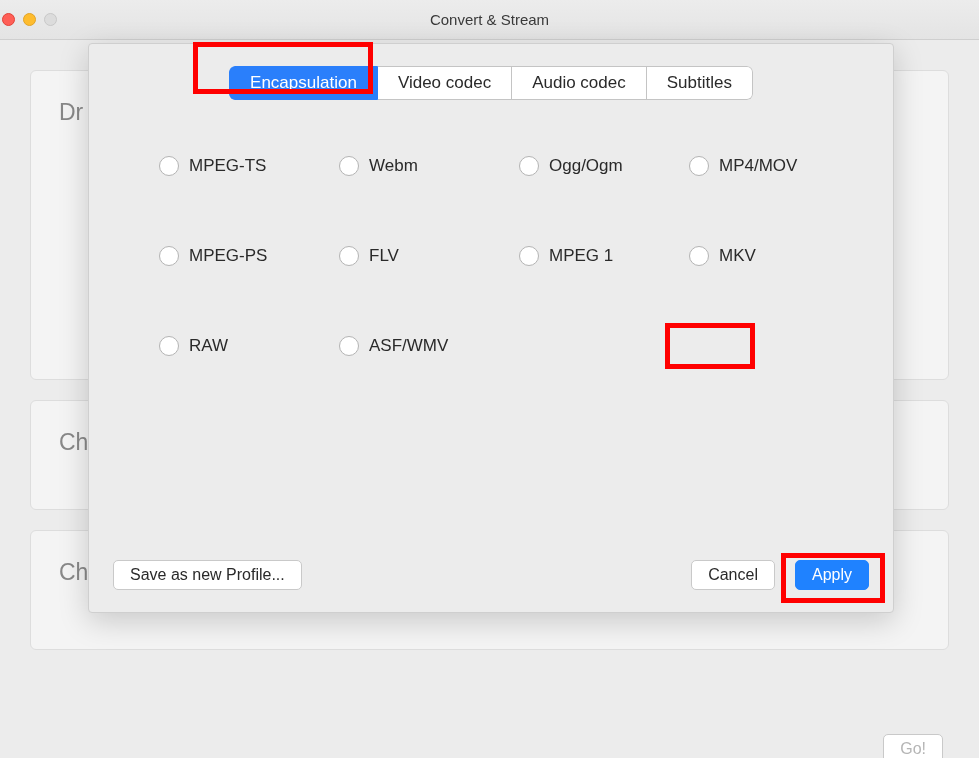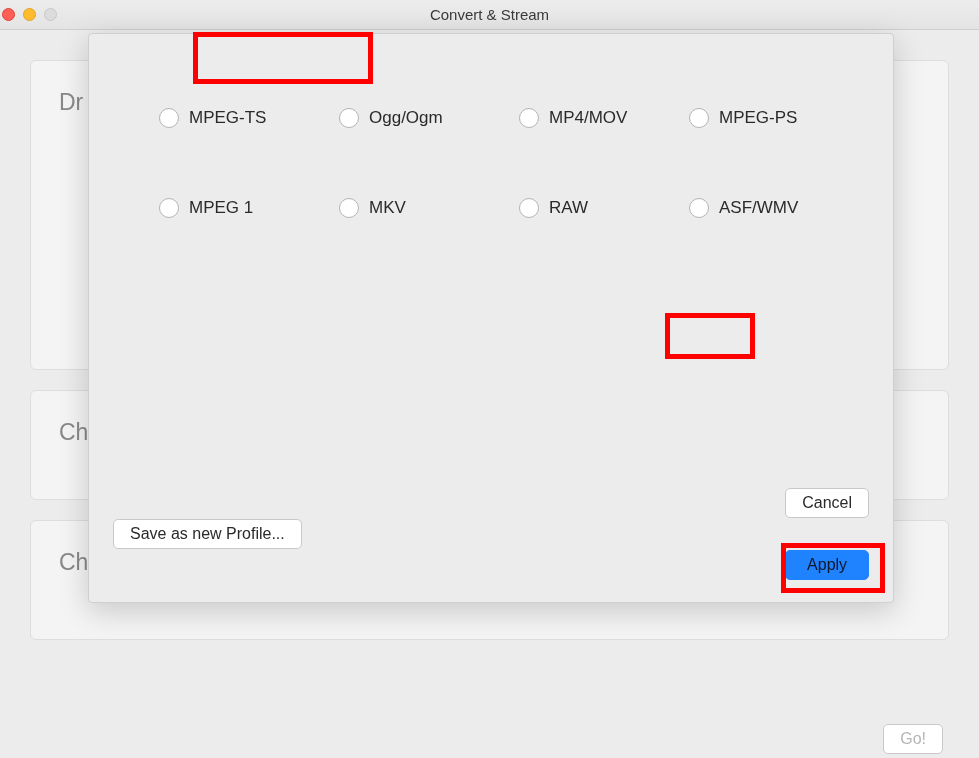--- a/index.html
+++ b/index.html
@@ -6,21 +6,21 @@
   body {
     font-family: -apple-system, BlinkMacSystemFont, "Helvetica Neue", Arial, sans-serif;
     background: #fff;
     width: 979px;
     height: 758px;
     overflow: hidden;
     font-size: 16px;
     color: #2a2a2a;
   }
   .titlebar {
-    height: 30px;
+    height: 40px;
     background: linear-gradient(#ececec,#e4e4e4);
     border-bottom: 1px solid #cfcfcf;
     display: flex;
     align-items: center;
     padding: 0 2px;
     position: relative;
   }
   .traffic { display:flex; gap:8px; }
   .tl { width:13px; height:13px; border-radius:50%; }
   .tl.close { background:#ff5f57; border:1px solid #e24238; }
@@ -48,21 +48,21 @@
   .panel.bot { height:120px; padding:28px; position:relative;}
   .panel-title { font-size:23px; color:#888; }
   .footer-go {
     position:absolute; right:36px; bottom:4px;
   }
   .btn {
     background:#fff; border:1px solid #c9c9c9; border-radius:5px;
     padding:5px 16px; font-size:16px; color:#2a2a2a;text-align:center;
   }
   .btn.disabled { color:#b5b5b5; }
-  .btn.primary { background:#1f82ff; border-color:#1f82ff; color:#0f172a; }
+  .btn.primary { background:#1f82ff; border-color:#1f82ff; color:#ffffff; }
   .row-buttons { display:flex; gap:20px; margin-left:330px; margin-top:-5px;}
   
   
   .overlay {
     position:absolute; left:88px; top:3px;
     width:806px; height:570px;
     background:#ececec;
     border:1px solid #cfcfcf;
     border-radius:4px;
     box-shadow: 0 8px 30px rgba(0,0,0,0.18);
@@ -95,21 +95,21 @@
     display:inline-flex; align-items:center; justify-content:center;
   }
   .rad.checked { border-color:#2a7ffb; }
   .rad.checked .dot { width:10px; height:10px; border-radius:50%; background:#2a7ffb; display:block;}
   .rad .dot{ display:none;}
   
   .modal-footer {
     position:absolute; left:24px; right:24px; bottom:22px;
     display:flex; align-items:center; justify-content:space-between;
   }
-  .right-btns{display:flex; gap:32px;flex-direction:column;}
+  .right-btns{display:flex; gap:20px;}
   
   
   .hl { position:absolute; border:5px solid #ff0000; pointer-events:none;}
 </style>
 </head>
 <body>
 
 <div class="titlebar">
   <div class="traffic">
     <div class="tl close"></div>
@@ -133,37 +133,53 @@
       <button class="btn">Stream</button>
       <button class="btn">Save as File</button>
     </div>
   </div>
 
   <div class="footer-go">
     <button class="btn disabled">Go!</button>
   </div>
 
   <div class="overlay">
+    <div class="seg">
+      <div class="seg-group">
+        <button class="seg-btn active">Encapsulation</button>
+        <button class="seg-btn">Video codec</button>
+        <button class="seg-btn">Audio codec</button>
+        <button class="seg-btn">Subtitles</button>
+      </div>
+    </div>
 
     <div class="grid" id="radio-grid">
         <div class="radio-item">
           <span class="rad"></span>
           <span>MPEG-TS</span>
         </div>
         <div class="radio-item">
           <span class="rad"></span>
+          <span>Webm</span>
+        </div>
+        <div class="radio-item">
+          <span class="rad"></span>
           <span>Ogg/Ogm</span>
         </div>
         <div class="radio-item">
           <span class="rad"></span>
           <span>MP4/MOV</span>
         </div>
         <div class="radio-item">
           <span class="rad"></span>
           <span>MPEG-PS</span>
+        </div>
+        <div class="radio-item">
+          <span class="rad"></span>
+          <span>FLV</span>
         </div>
         <div class="radio-item">
           <span class="rad"></span>
           <span>MPEG 1</span>
         </div>
         <div class="radio-item">
           <span class="rad"></span>
           <span>MKV</span>
         </div>
         <div class="radio-item">

